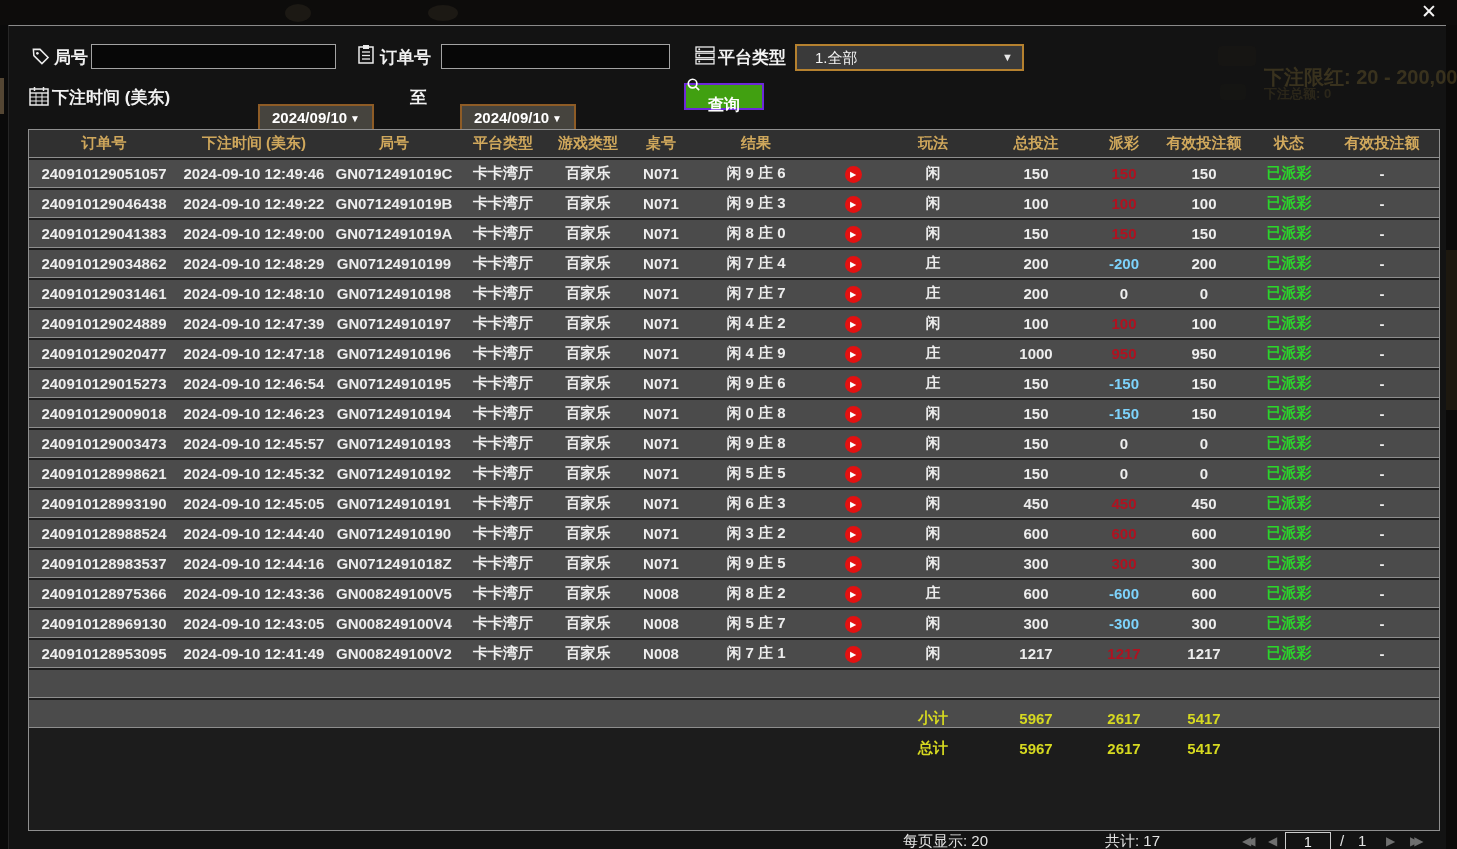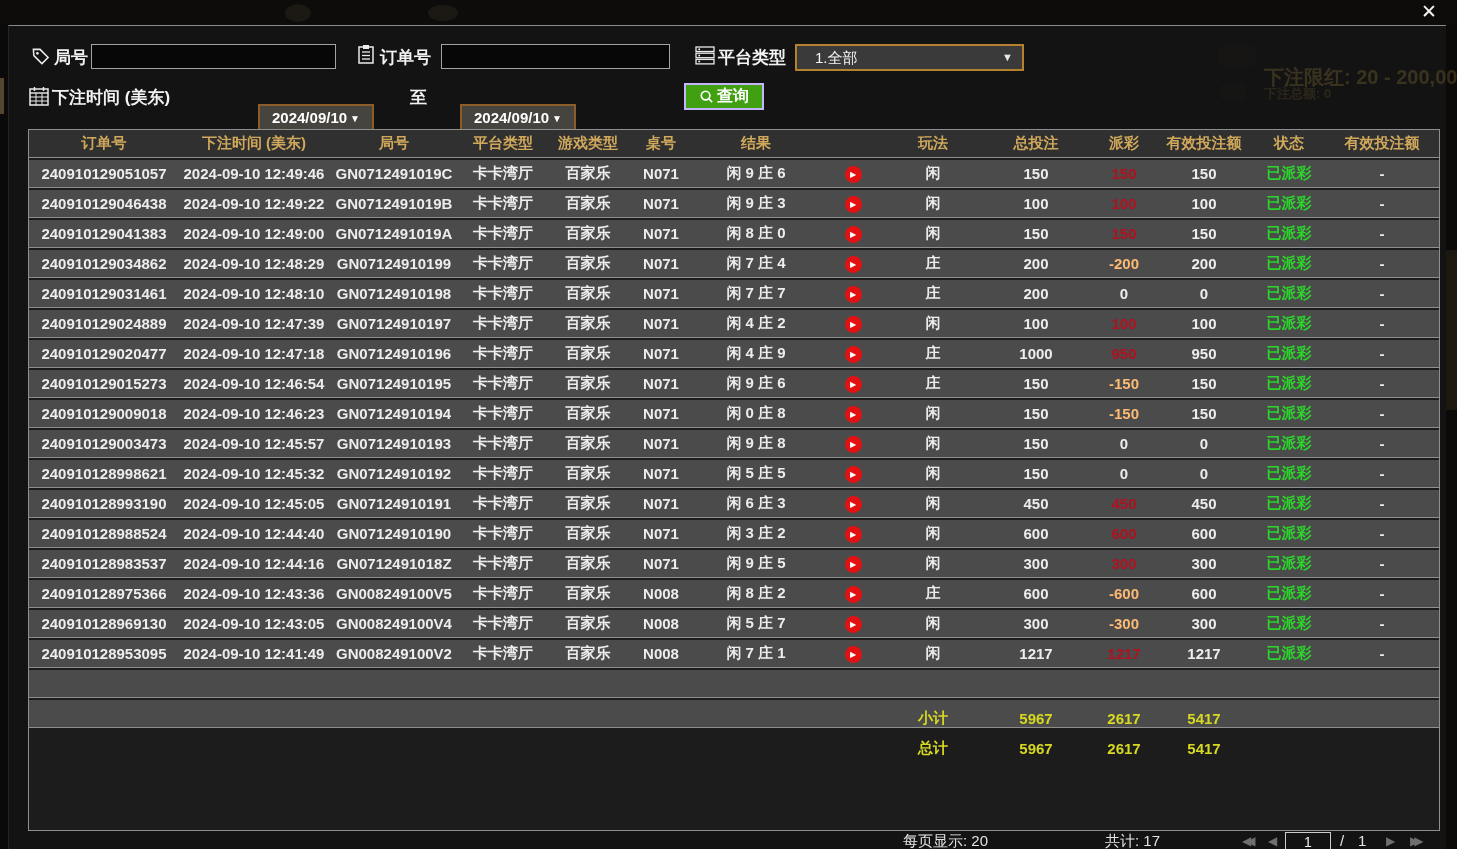--- a/index.html
+++ b/index.html
@@ -25,34 +25,34 @@
   .flabel{position:absolute;color:#f2f2f2;font-size:17px;font-weight:bold;height:27px;line-height:27px;white-space:nowrap;}
   .ficon{position:absolute;}
   .tinput{position:absolute;height:25px;background:#070707;border:1px solid #a3a3a3;color:#f0f0f0;
           font-size:15px;padding:0 6px;box-sizing:border-box;font-family:inherit;}
   .selectbox{position:absolute;height:27px;background:#3a3a3a;border:2px solid #b5812f;box-sizing:border-box;
              color:#f4f4f4;font-size:15px;line-height:23px;padding-left:18px;cursor:pointer;}
   .selectbox .arr{position:absolute;right:9px;top:0;font-size:11px;color:#e8e8e8;line-height:23px;}
   .datebtn{position:absolute;height:27px;background:#46443e;border:2px solid #8e5c26;box-sizing:border-box;
            color:#ffffff;font-size:15px;font-weight:bold;line-height:23px;text-align:center;cursor:pointer;margin-top:20px;}
   .datebtn .arr{font-size:10px;position:relative;top:-1px;margin-left:3px;}
-  .querybtn{position:absolute;left:684px;top:83px;width:80px;height:27px;background:#41a011;border:2px solid #c4b5fd;
-            box-sizing:border-box;color:#fff;font-size:16px;font-weight:bold;display:flex;align-items:center;
-            justify-content:center;gap:3px;cursor:pointer;padding:0;font-family:inherit;}
+  .querybtn{position:absolute;left:684px;top:83px;width:80px;height:27px;background:#41a011;border:2px solid #6d28d9;
+            box-sizing:border-box;color:#fff;font-size:16px;font-weight:bold;display:flex;
+            justify-content:center;gap:3px;cursor:pointer;padding:0;font-family:inherit;flex-direction:column;}
 
   
   .table-wrap{position:absolute;left:28px;top:129px;width:1412px;height:702px;background:#1c1c1c;
               border:1px solid #8f8f8f;box-sizing:border-box;overflow:hidden;}
   .grid-row{display:grid;grid-template-columns:150px 150px 130px 88px 82px 64px 126px 68px 92px 114px 62px 98px 72px 114px;
             align-items:center;height:27px;background:#4b4b4b;border-bottom:1px solid #8e8e8e;margin-bottom:2px;
             text-align:center;color:#ededed;font-size:15px;font-weight:bold;white-space:nowrap;}
   .grid-row.hdr{height:27px;background:#303030;color:#d0a85c;}
   .cell{overflow:hidden;}
   .cell.payout.win{color:#b01220;}
-  .cell.payout.loss{color:#fdba74;}
+  .cell.payout.loss{color:#7dd3fc;}
   .cell.payout.zero{color:#ededed;}
   .cell.status{color:#2bd52b;}
   .grid-row.sumrow .cell{color:#d6d920;margin-top:48px;}
   .play-btn{display:inline-block;width:17px;height:17px;border-radius:50%;background:#e31111;color:#fff;
             font-size:8px;line-height:17px;text-align:center;vertical-align:middle;cursor:pointer;}
 
   
   .fitem{position:absolute;color:#e2e2e2;font-size:15px;white-space:nowrap;}
   .pagebox{position:absolute;width:46px;height:18px;border:1px solid #cccccc;color:#f0f0f0;font-size:14px;
            text-align:center;line-height:18px;box-sizing:border-box;}

